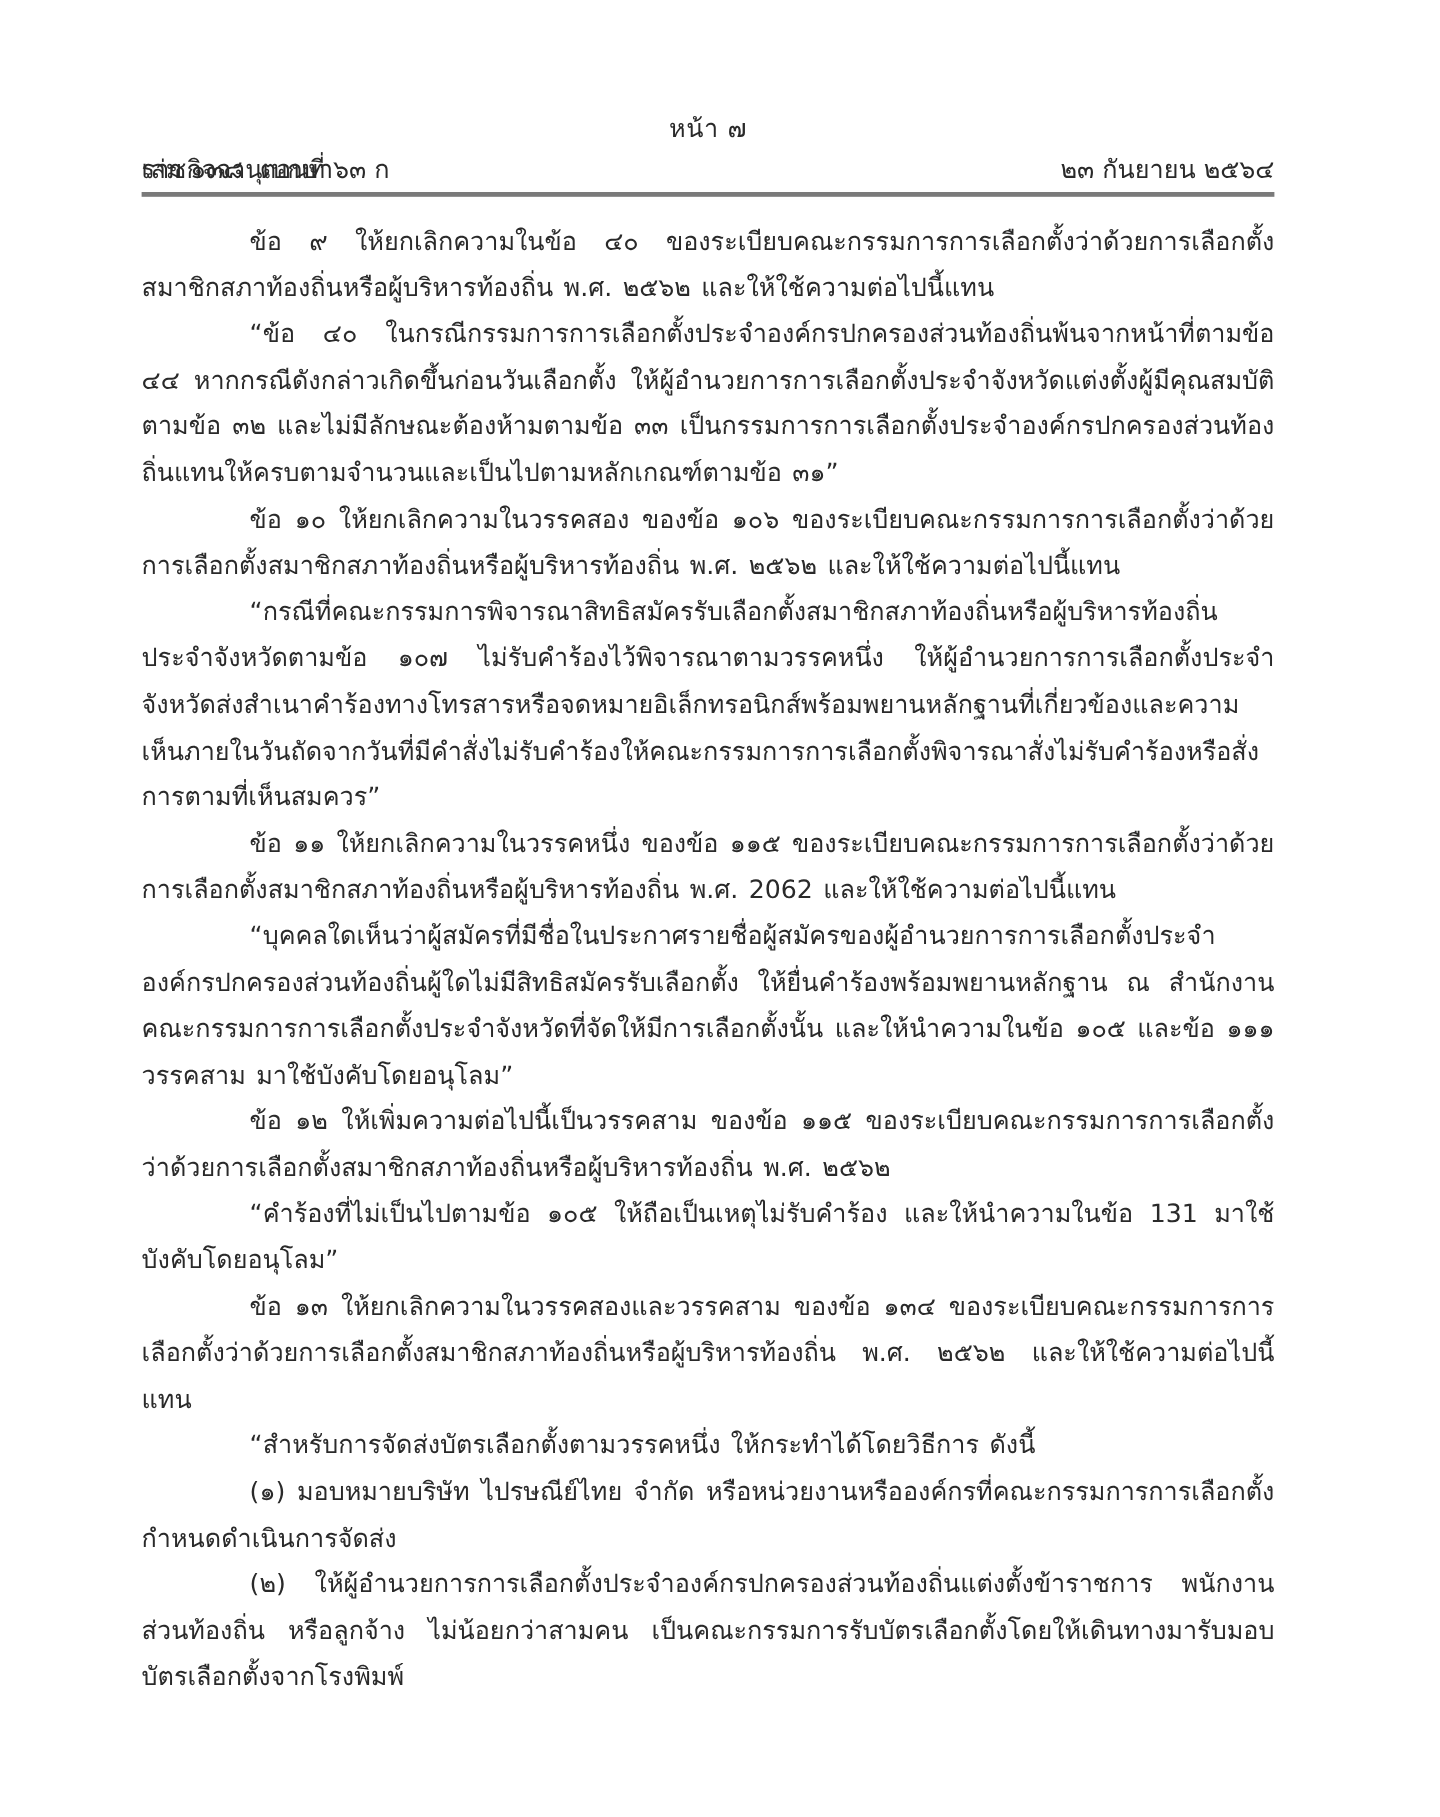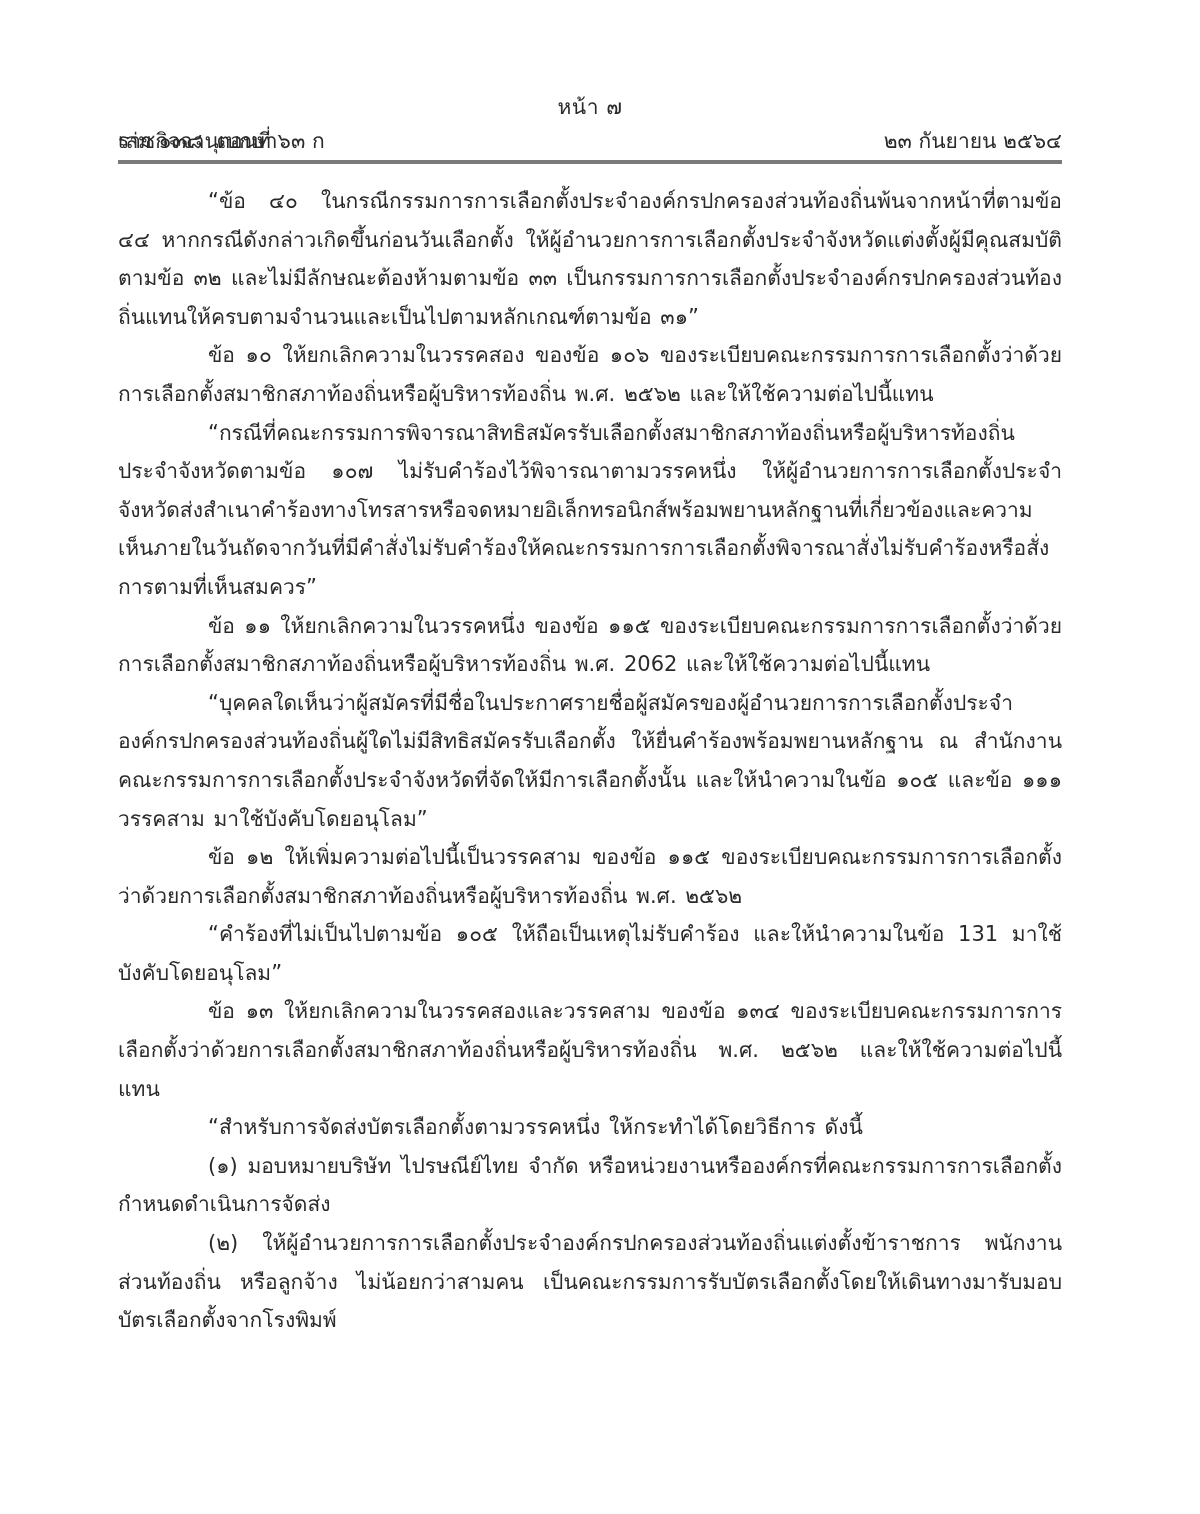--- a/index.html
+++ b/index.html
@@ -73,20 +73,21 @@
   <div class="header-row">
     <div class="header-left">
       <span>เล่ม ๑๓๘</span>
       <span>ตอนที่ ๖๓ ก</span>
     </div>
     <div class="header-center">ราชกิจจานุเบกษา</div>
     <div class="header-right">๒๓ กันยายน ๒๕๖๔</div>
   </div>
 
   <div class="body">
+    <p class="para">ข้อ ๙ ให้ยกเลิกความในข้อ ๔๐ ของระเบียบคณะกรรมการการเลือกตั้งว่าด้วยการเลือกตั้งสมาชิกสภาท้องถิ่นหรือผู้บริหารท้องถิ่น พ.ศ. ๒๕๖๒ และให้ใช้ความต่อไปนี้แทน</p>
     <p class="para">“ข้อ ๔๐ ในกรณีกรรมการการเลือกตั้งประจำองค์กรปกครองส่วนท้องถิ่นพ้นจากหน้าที่ตามข้อ ๔๔ หากกรณีดังกล่าวเกิดขึ้นก่อนวันเลือกตั้ง ให้ผู้อำนวยการการเลือกตั้งประจำจังหวัดแต่งตั้งผู้มีคุณสมบัติตามข้อ ๓๒ และไม่มีลักษณะต้องห้ามตามข้อ ๓๓ เป็นกรรมการการเลือกตั้งประจำองค์กรปกครองส่วนท้องถิ่นแทนให้ครบตามจำนวนและเป็นไปตามหลักเกณฑ์ตามข้อ ๓๑”</p>
     <p class="para">ข้อ ๑๐ ให้ยกเลิกความในวรรคสอง ของข้อ ๑๐๖ ของระเบียบคณะกรรมการการเลือกตั้งว่าด้วยการเลือกตั้งสมาชิกสภาท้องถิ่นหรือผู้บริหารท้องถิ่น พ.ศ. ๒๕๖๒ และให้ใช้ความต่อไปนี้แทน</p>
     <p class="para">“กรณีที่คณะกรรมการพิจารณาสิทธิสมัครรับเลือกตั้งสมาชิกสภาท้องถิ่นหรือผู้บริหารท้องถิ่นประจำจังหวัดตามข้อ ๑๐๗ ไม่รับคำร้องไว้พิจารณาตามวรรคหนึ่ง ให้ผู้อำนวยการการเลือกตั้งประจำจังหวัดส่งสำเนาคำร้องทางโทรสารหรือจดหมายอิเล็กทรอนิกส์พร้อมพยานหลักฐานที่เกี่ยวข้องและความเห็นภายในวันถัดจากวันที่มีคำสั่งไม่รับคำร้องให้คณะกรรมการการเลือกตั้งพิจารณาสั่งไม่รับคำร้องหรือสั่งการตามที่เห็นสมควร”</p>
     <p class="para">ข้อ ๑๑ ให้ยกเลิกความในวรรคหนึ่ง ของข้อ ๑๑๕ ของระเบียบคณะกรรมการการเลือกตั้งว่าด้วยการเลือกตั้งสมาชิกสภาท้องถิ่นหรือผู้บริหารท้องถิ่น พ.ศ. 2062 และให้ใช้ความต่อไปนี้แทน</p>
     <p class="para">“บุคคลใดเห็นว่าผู้สมัครที่มีชื่อในประกาศรายชื่อผู้สมัครของผู้อำนวยการการเลือกตั้งประจำองค์กรปกครองส่วนท้องถิ่นผู้ใดไม่มีสิทธิสมัครรับเลือกตั้ง ให้ยื่นคำร้องพร้อมพยานหลักฐาน ณ สำนักงานคณะกรรมการการเลือกตั้งประจำจังหวัดที่จัดให้มีการเลือกตั้งนั้น และให้นำความในข้อ ๑๐๕ และข้อ ๑๑๑ วรรคสาม มาใช้บังคับโดยอนุโลม”</p>
     <p class="para">ข้อ ๑๒ ให้เพิ่มความต่อไปนี้เป็นวรรคสาม ของข้อ ๑๑๕ ของระเบียบคณะกรรมการการเลือกตั้งว่าด้วยการเลือกตั้งสมาชิกสภาท้องถิ่นหรือผู้บริหารท้องถิ่น พ.ศ. ๒๕๖๒</p>
     <p class="para">“คำร้องที่ไม่เป็นไปตามข้อ ๑๐๕ ให้ถือเป็นเหตุไม่รับคำร้อง และให้นำความในข้อ 131 มาใช้บังคับโดยอนุโลม”</p>
     <p class="para">ข้อ ๑๓ ให้ยกเลิกความในวรรคสองและวรรคสาม ของข้อ ๑๓๔ ของระเบียบคณะกรรมการการเลือกตั้งว่าด้วยการเลือกตั้งสมาชิกสภาท้องถิ่นหรือผู้บริหารท้องถิ่น พ.ศ. ๒๕๖๒ และให้ใช้ความต่อไปนี้แทน</p>
     <p class="para">“สำหรับการจัดส่งบัตรเลือกตั้งตามวรรคหนึ่ง ให้กระทำได้โดยวิธีการ ดังนี้</p>
     <p class="para">(๑) มอบหมายบริษัท ไปรษณีย์ไทย จำกัด หรือหน่วยงานหรือองค์กรที่คณะกรรมการการเลือกตั้งกำหนดดำเนินการจัดส่ง</p>

